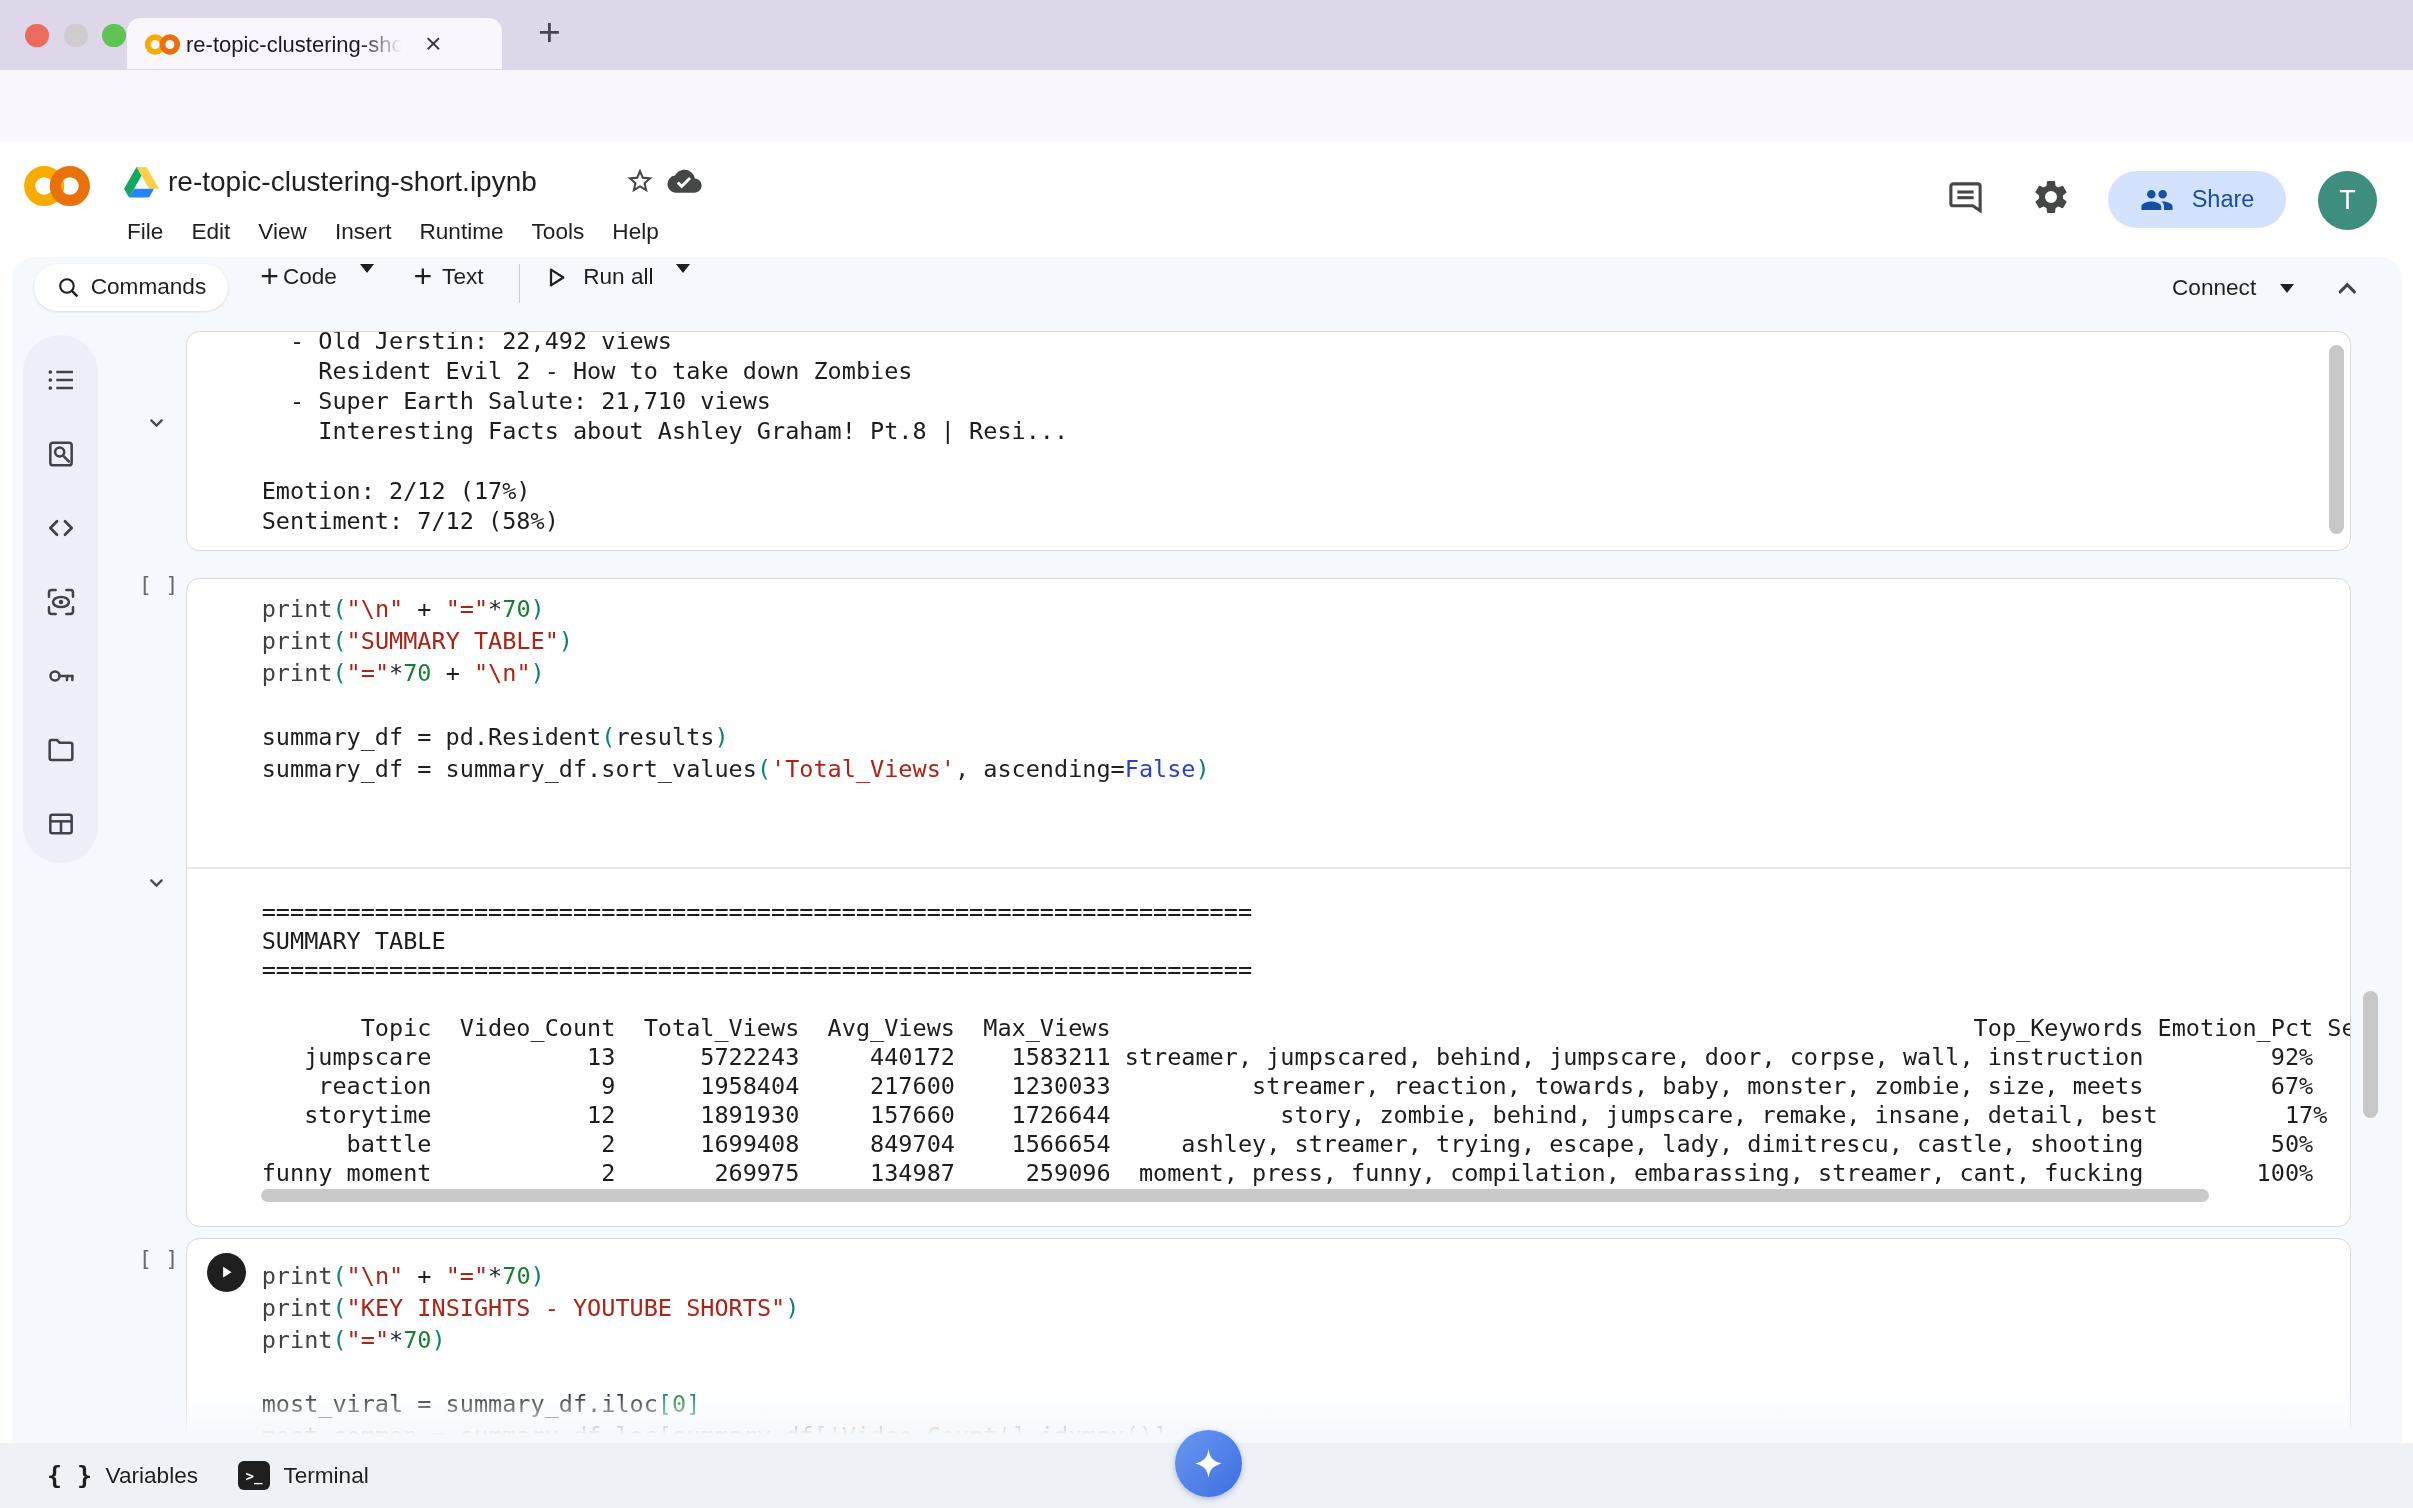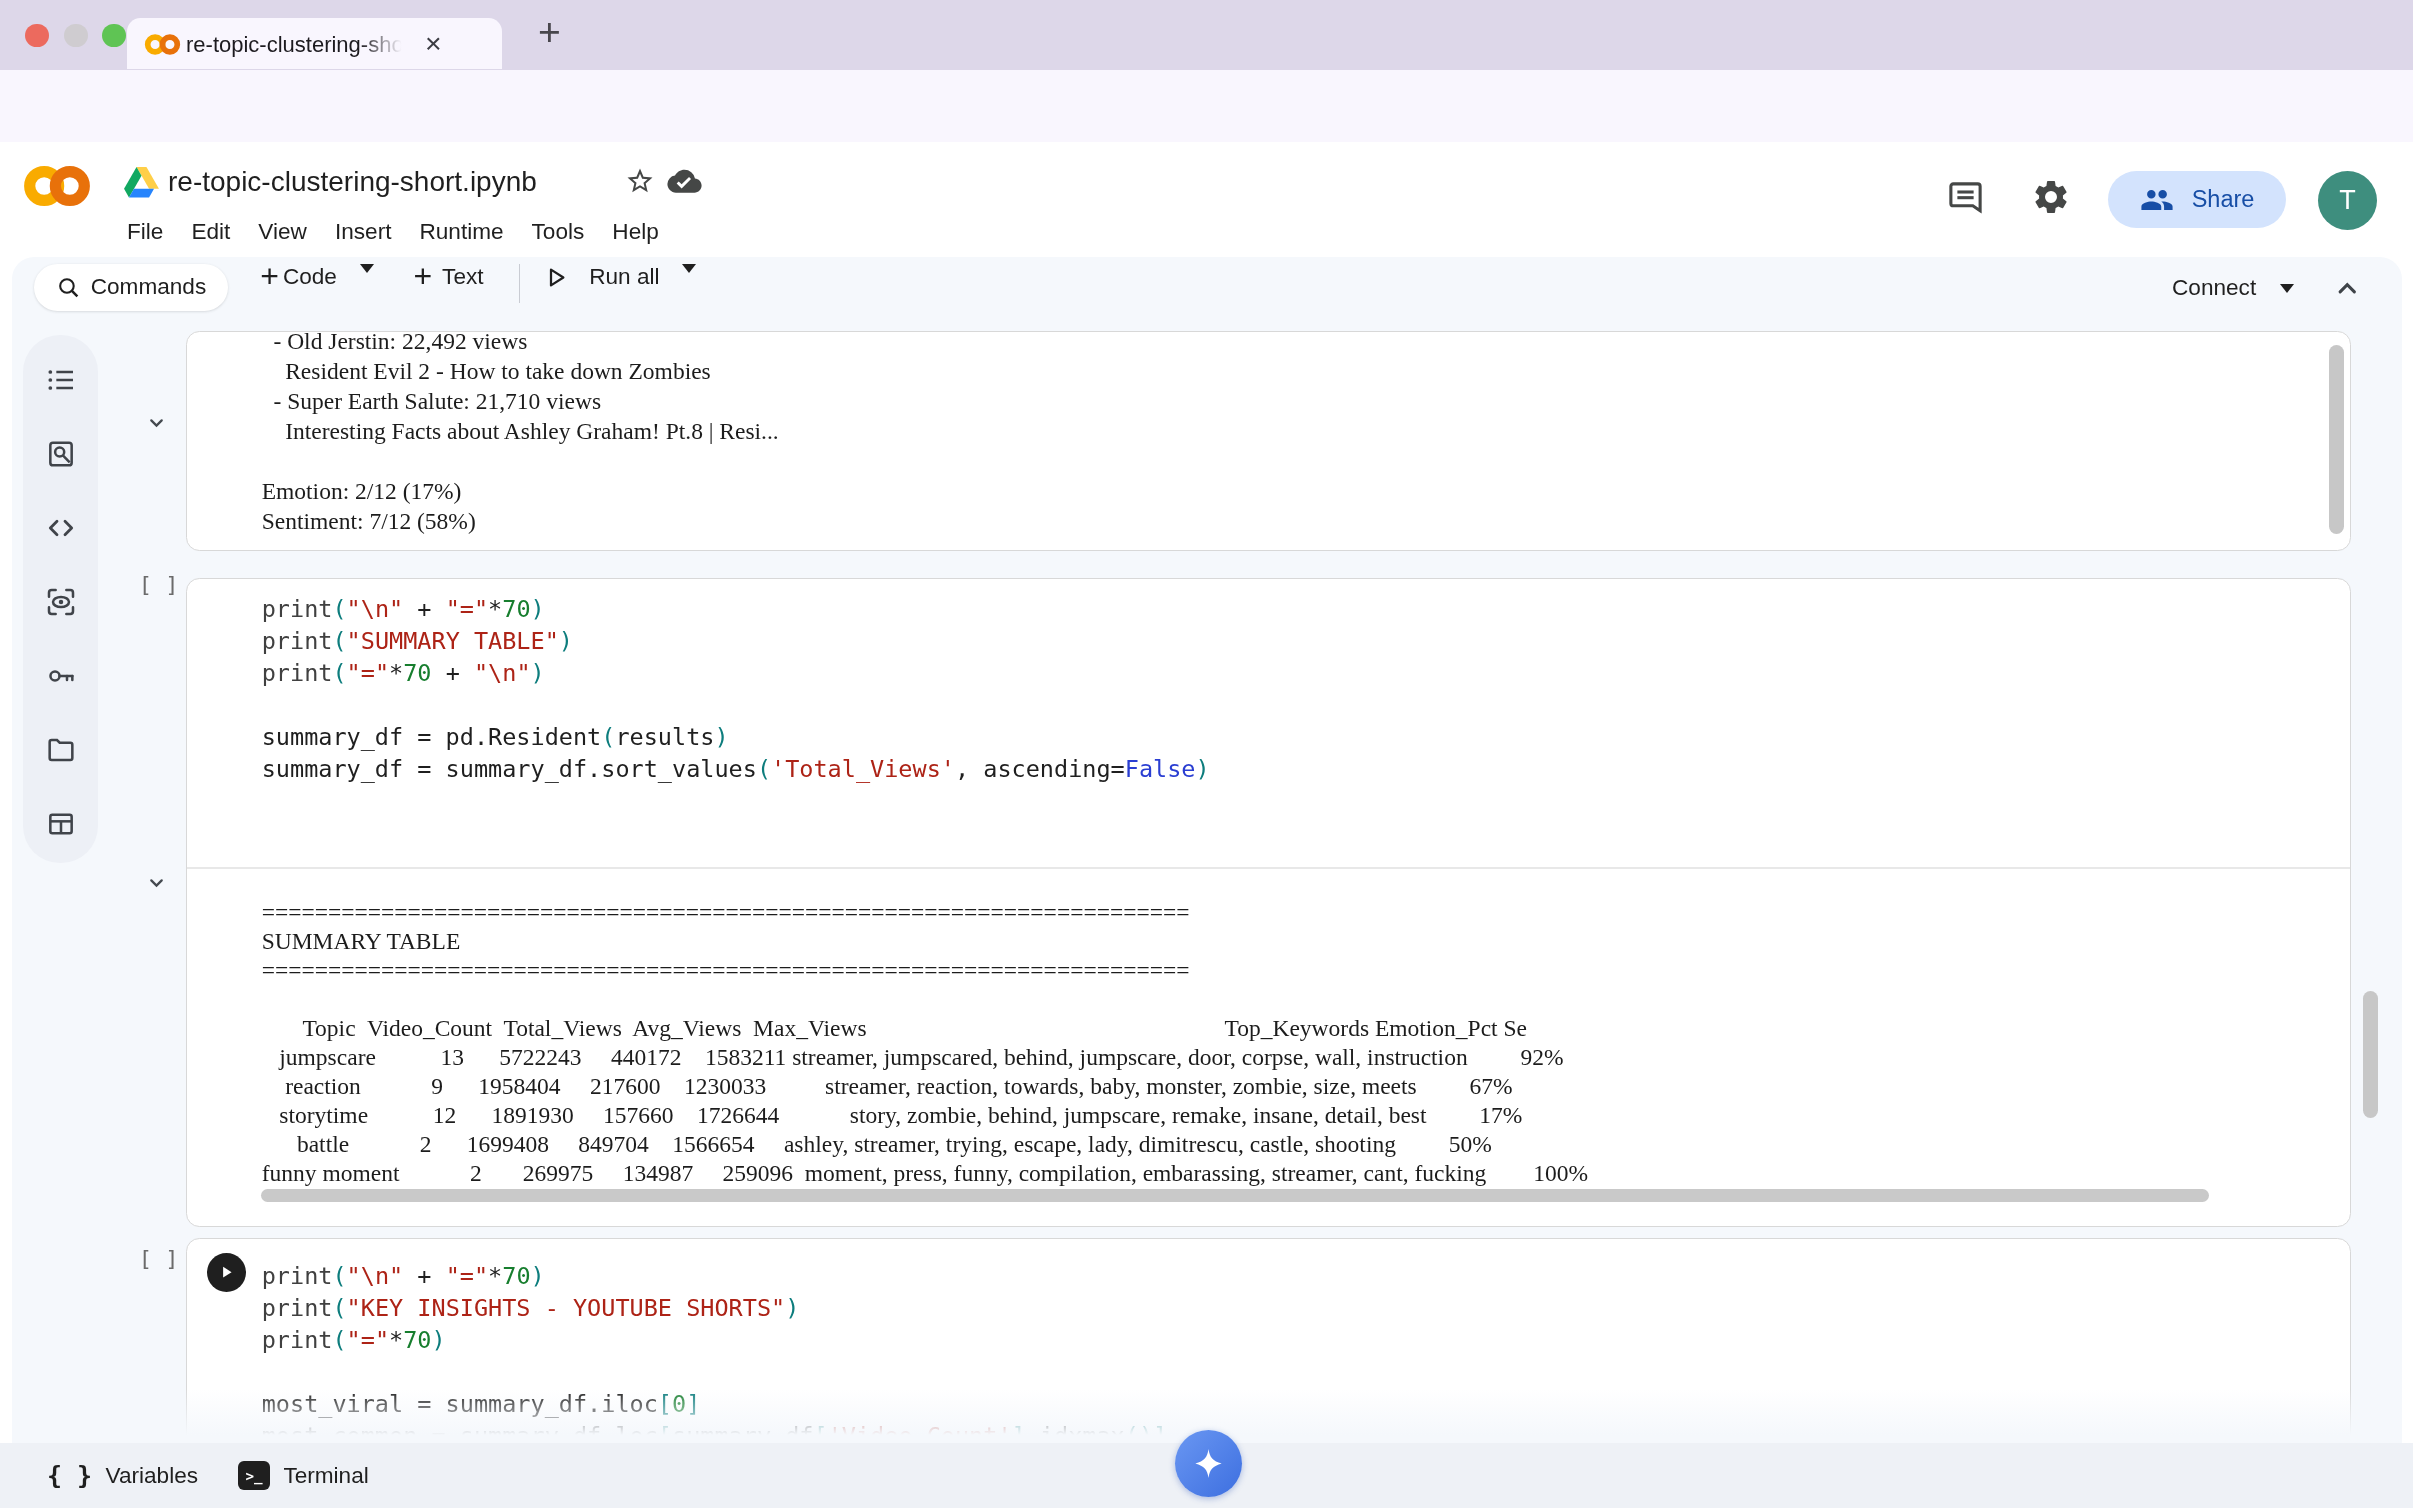--- a/index.html
+++ b/index.html
@@ -52,21 +52,21 @@
   .tb-div{width:1.7px;height:39px;background:#c9ccd3;}
   .plus{font-size:32px;font-weight:300;line-height:25px;}
 
   #sidestrip{position:absolute;left:11.7px;top:78px;width:75px;height:528px;border-radius:37px;background:#edf0f6;
        display:flex;flex-direction:column;align-items:center;padding-top:28.5px;gap:42px;box-sizing:border-box;}
   .side-ic{width:32px;height:32px;flex:0 0 auto;}
 
   .cell{position:absolute;left:174px;width:2165px;background:#fff;border:1.7px solid #d8d8d8;
        border-radius:13.4px;box-sizing:border-box;overflow:hidden;}
   .mono,pre{font-family:"DejaVu Sans Mono","Liberation Mono",monospace;}
-  pre{margin:0;white-space:pre;font-family:Liberation Serif, serif;}
+  pre{margin:0;white-space:pre;}
   .out-pre{font-size:23.5px;line-height:30px;color:#1c1c1c;position:absolute;}
   .code-area{position:absolute;}
   .code-line{font-family:"DejaVu Sans Mono","Liberation Mono",monospace;font-size:23.5px;height:32px;
        line-height:32px;white-space:pre;}
   .tok-t{color:#1f1f1f}.tok-f{color:#404040}.tok-p{color:#0d7d7d}
   .tok-s{color:#ad2316}.tok-n{color:#177e2e}.tok-k{color:#2a3ed2}
   .cell-ind{position:absolute;font-family:"DejaVu Sans Mono","Liberation Mono",monospace;
        font-size:22px;color:#6b6b6b;}
   .vthumb{position:absolute;width:15px;border-radius:7.5px;background:#c7c7c7;}
   .hthumb{position:absolute;height:13.4px;border-radius:6.7px;background:#c9c9c9;}
@@ -204,21 +204,21 @@
     </div>
     <span class="plus" style="margin-left:32px">+</span>
     <span style="margin-left:4px">Code</span>
     <span class="caret" style="margin-left:23.5px"></span>
     <span class="plus" style="margin-left:39px">+</span>
     <span style="margin-left:10px">Text</span>
     <span class="tb-div" style="margin-left:35px"></span>
     <svg style="margin-left:22px" width="27" height="27" viewBox="0 0 24 24">
       <polygon points="8,5 19,12 8,19" fill="none" stroke="#1f1f1f" stroke-width="2" stroke-linejoin="round"></polygon>
     </svg>
-    <span style="margin-left:20px">Run all</span>
+    <span style="margin-left:14px">Run all</span>
     <span class="caret" style="margin-left:22px"></span>
   </div>
 
   <div id="tbright">
     <span>Connect</span>
     <span class="caret" style="margin-left:-15px"></span>
     <svg width="28.5" height="28.5" viewBox="0 0 24 24">
       <polyline points="6,15 12,9 18,15" fill="none" stroke="#3f4449" stroke-width="2.6" stroke-linecap="round"></polyline>
     </svg>
   </div>

